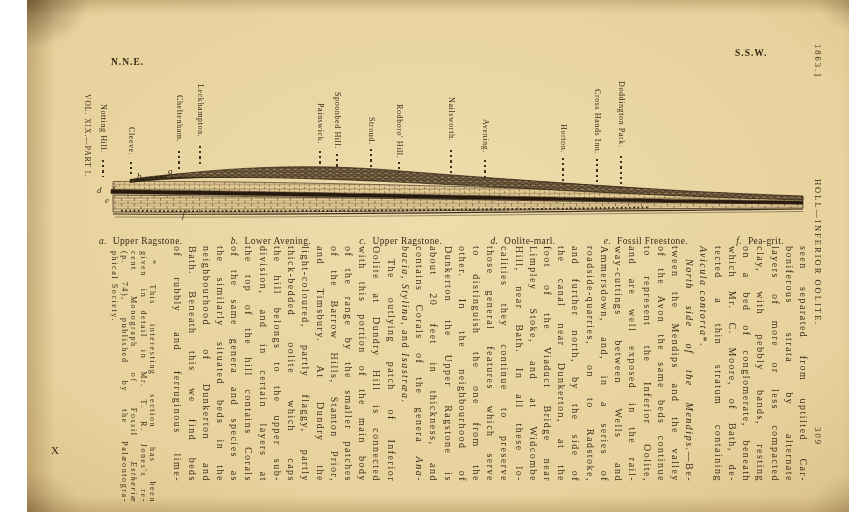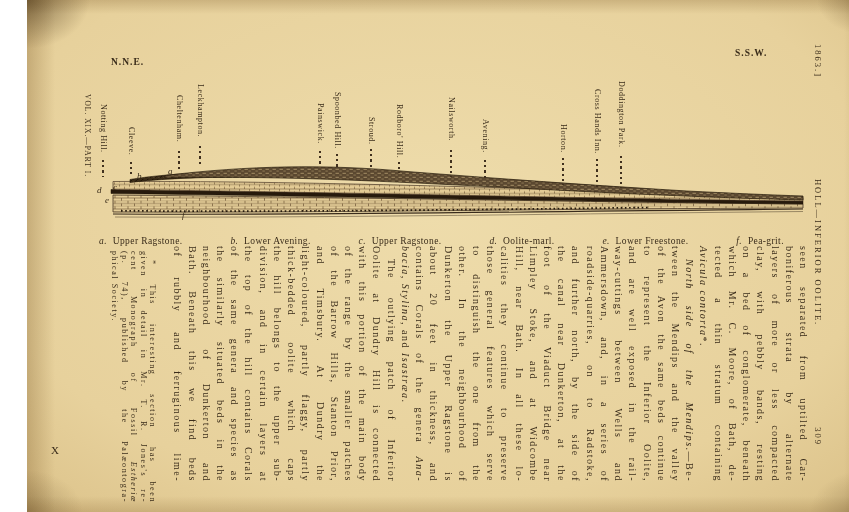--- a/index.html
+++ b/index.html
@@ -147,21 +147,21 @@
       <div class="slet" style="left: 70px; top: 186px;">d</div>
       <div class="slet" style="left: 78px; top: 196px;">e</div>
       <div class="slet" style="left: 155px; top: 211px;">f</div>
     </div>
 
   <div id="legend" class="abs" style="left:72px; top:236px; width:685px;">
       <div class="leg-item"><span class="leg-letter">a.</span><span> Upper Ragstone.</span></div>
       <div class="leg-item"><span class="leg-letter">b.</span><span> Lower Avening.</span></div>
       <div class="leg-item"><span class="leg-letter">c.</span><span> Upper Ragstone.</span></div>
       <div class="leg-item"><span class="leg-letter">d.</span><span> Oolite-marl.</span></div>
-      <div class="leg-item"><span class="leg-letter">e.</span><span> Lower Freestone.</span></div>
+      <div class="leg-item"><span class="leg-letter">e.</span><span> Fossil Freestone.</span></div>
       <div class="leg-item"><span class="leg-letter">f.</span><span> Pea-grit.</span></div>
     </div>
 
   <div id="bodyblock" class="rot" style="left:783px; top:246px;">
       <div class="bline">seen separated from uptilted Car-</div>
       <div class="bline">boniferous strata by alternate</div>
       <div class="bline">layers of more or less compacted</div>
       <div class="bline">clay, with pebbly bands, resting</div>
       <div class="bline">on a bed of conglomerate, beneath</div>
       <div class="bline">which Mr. C. Moore, of Bath, de-</div>

